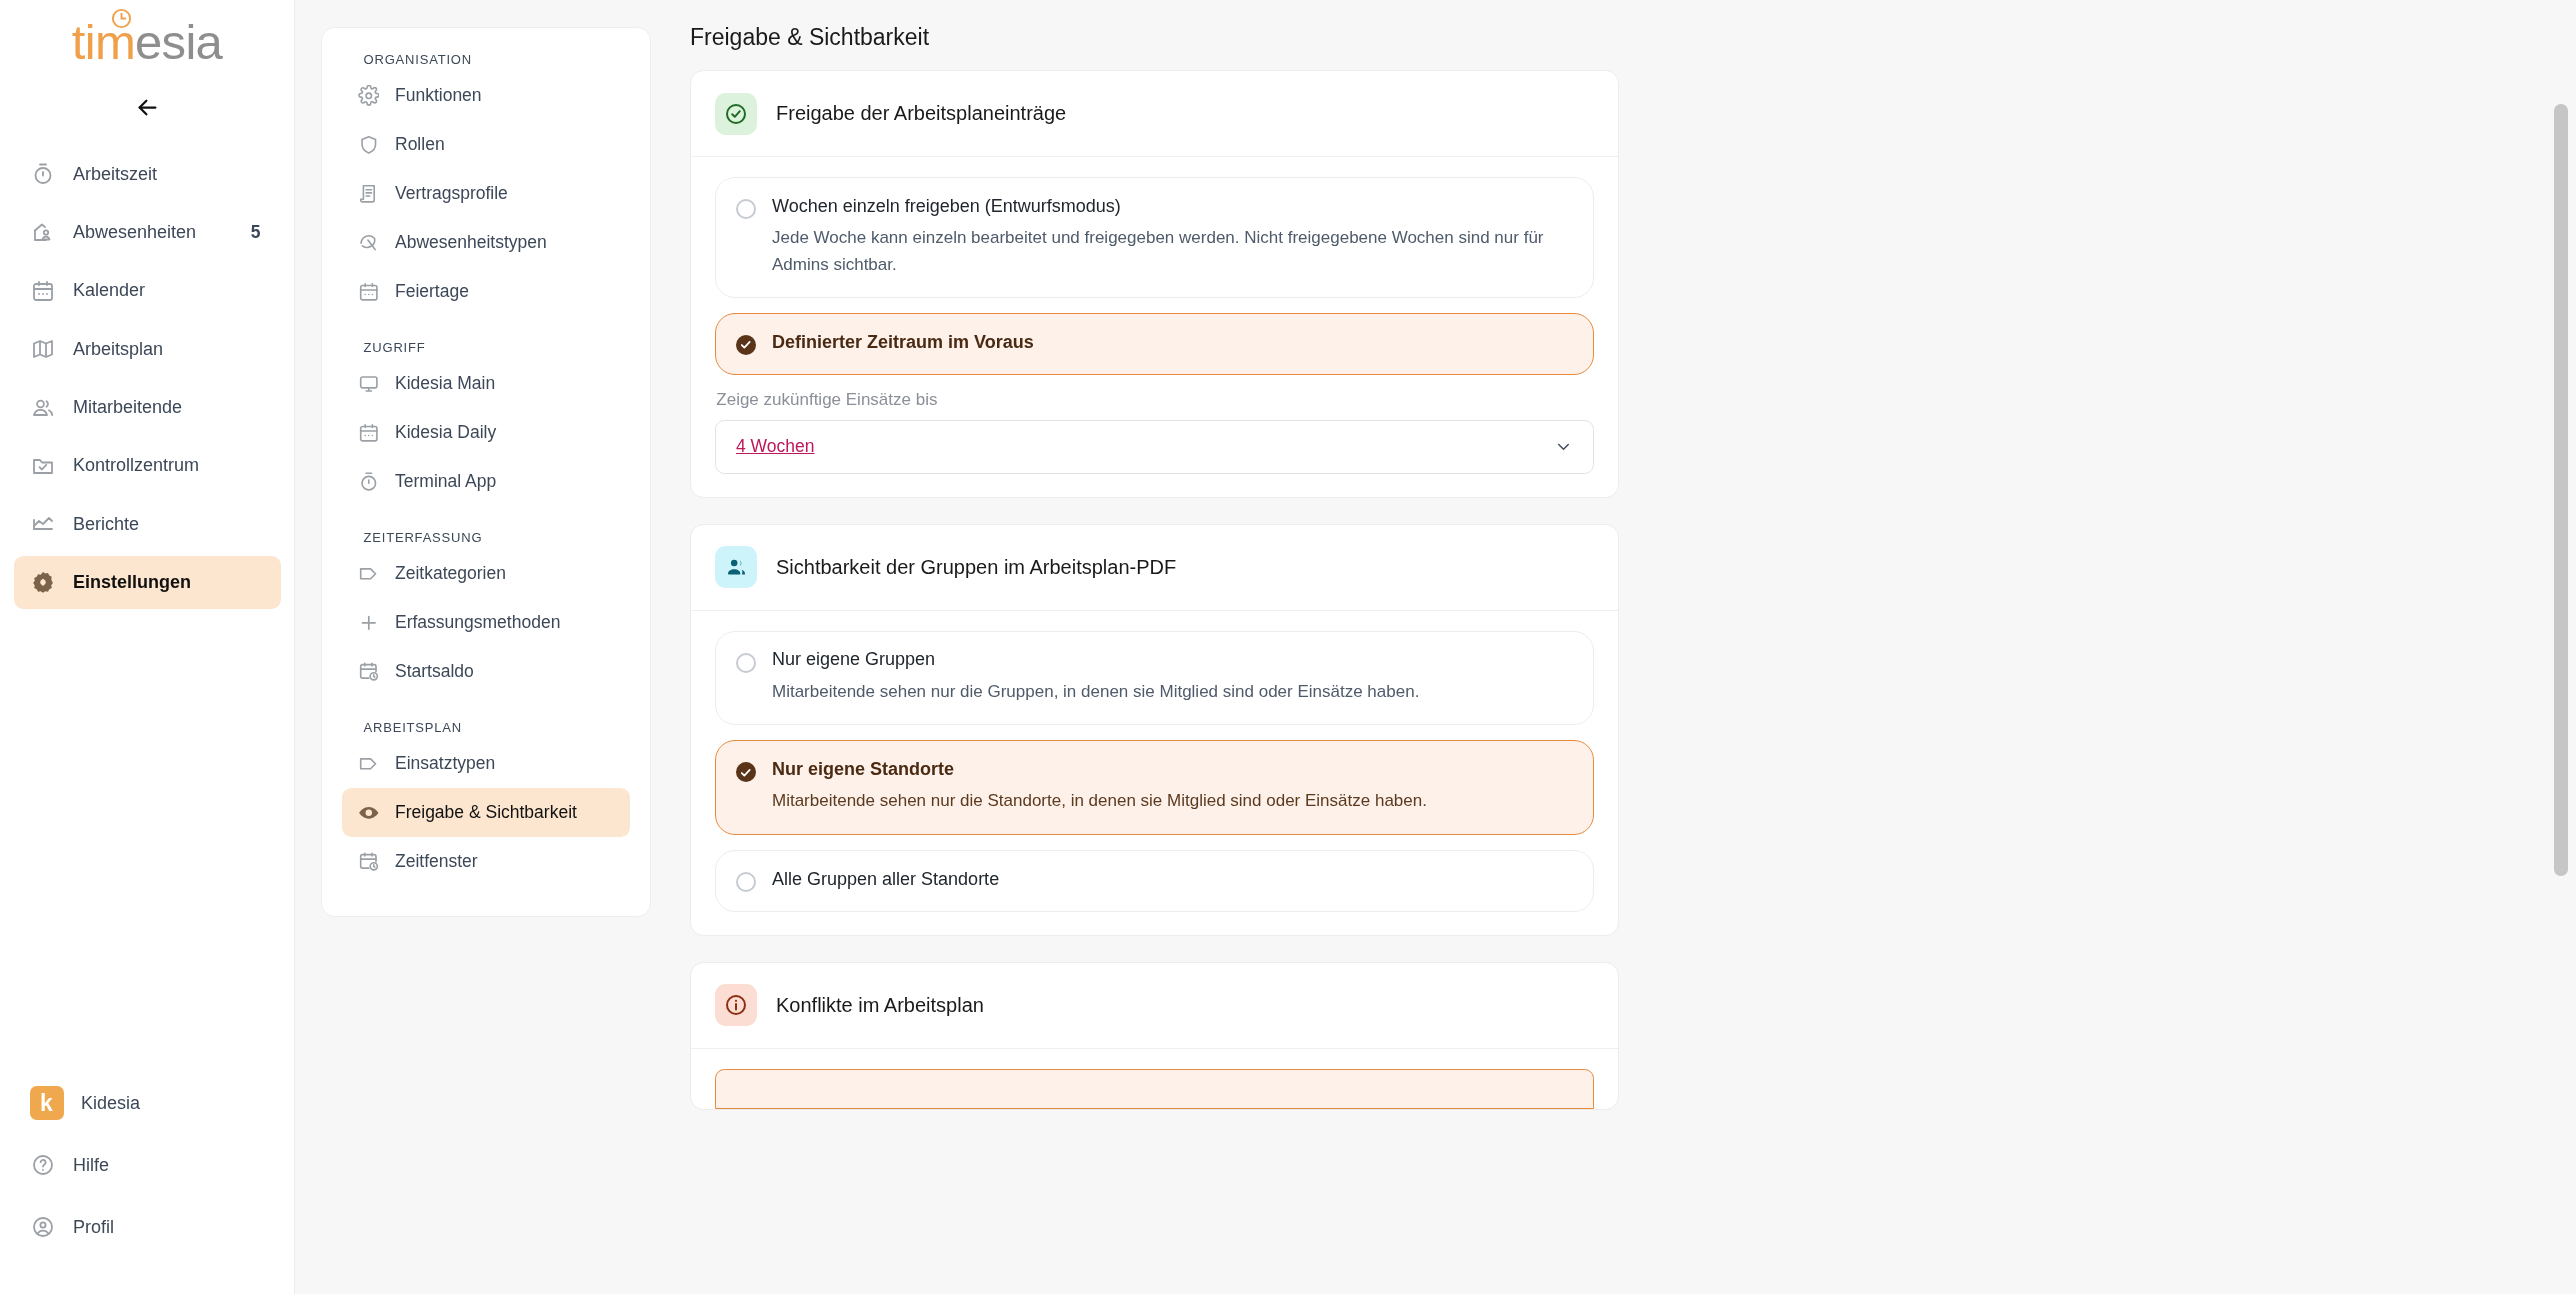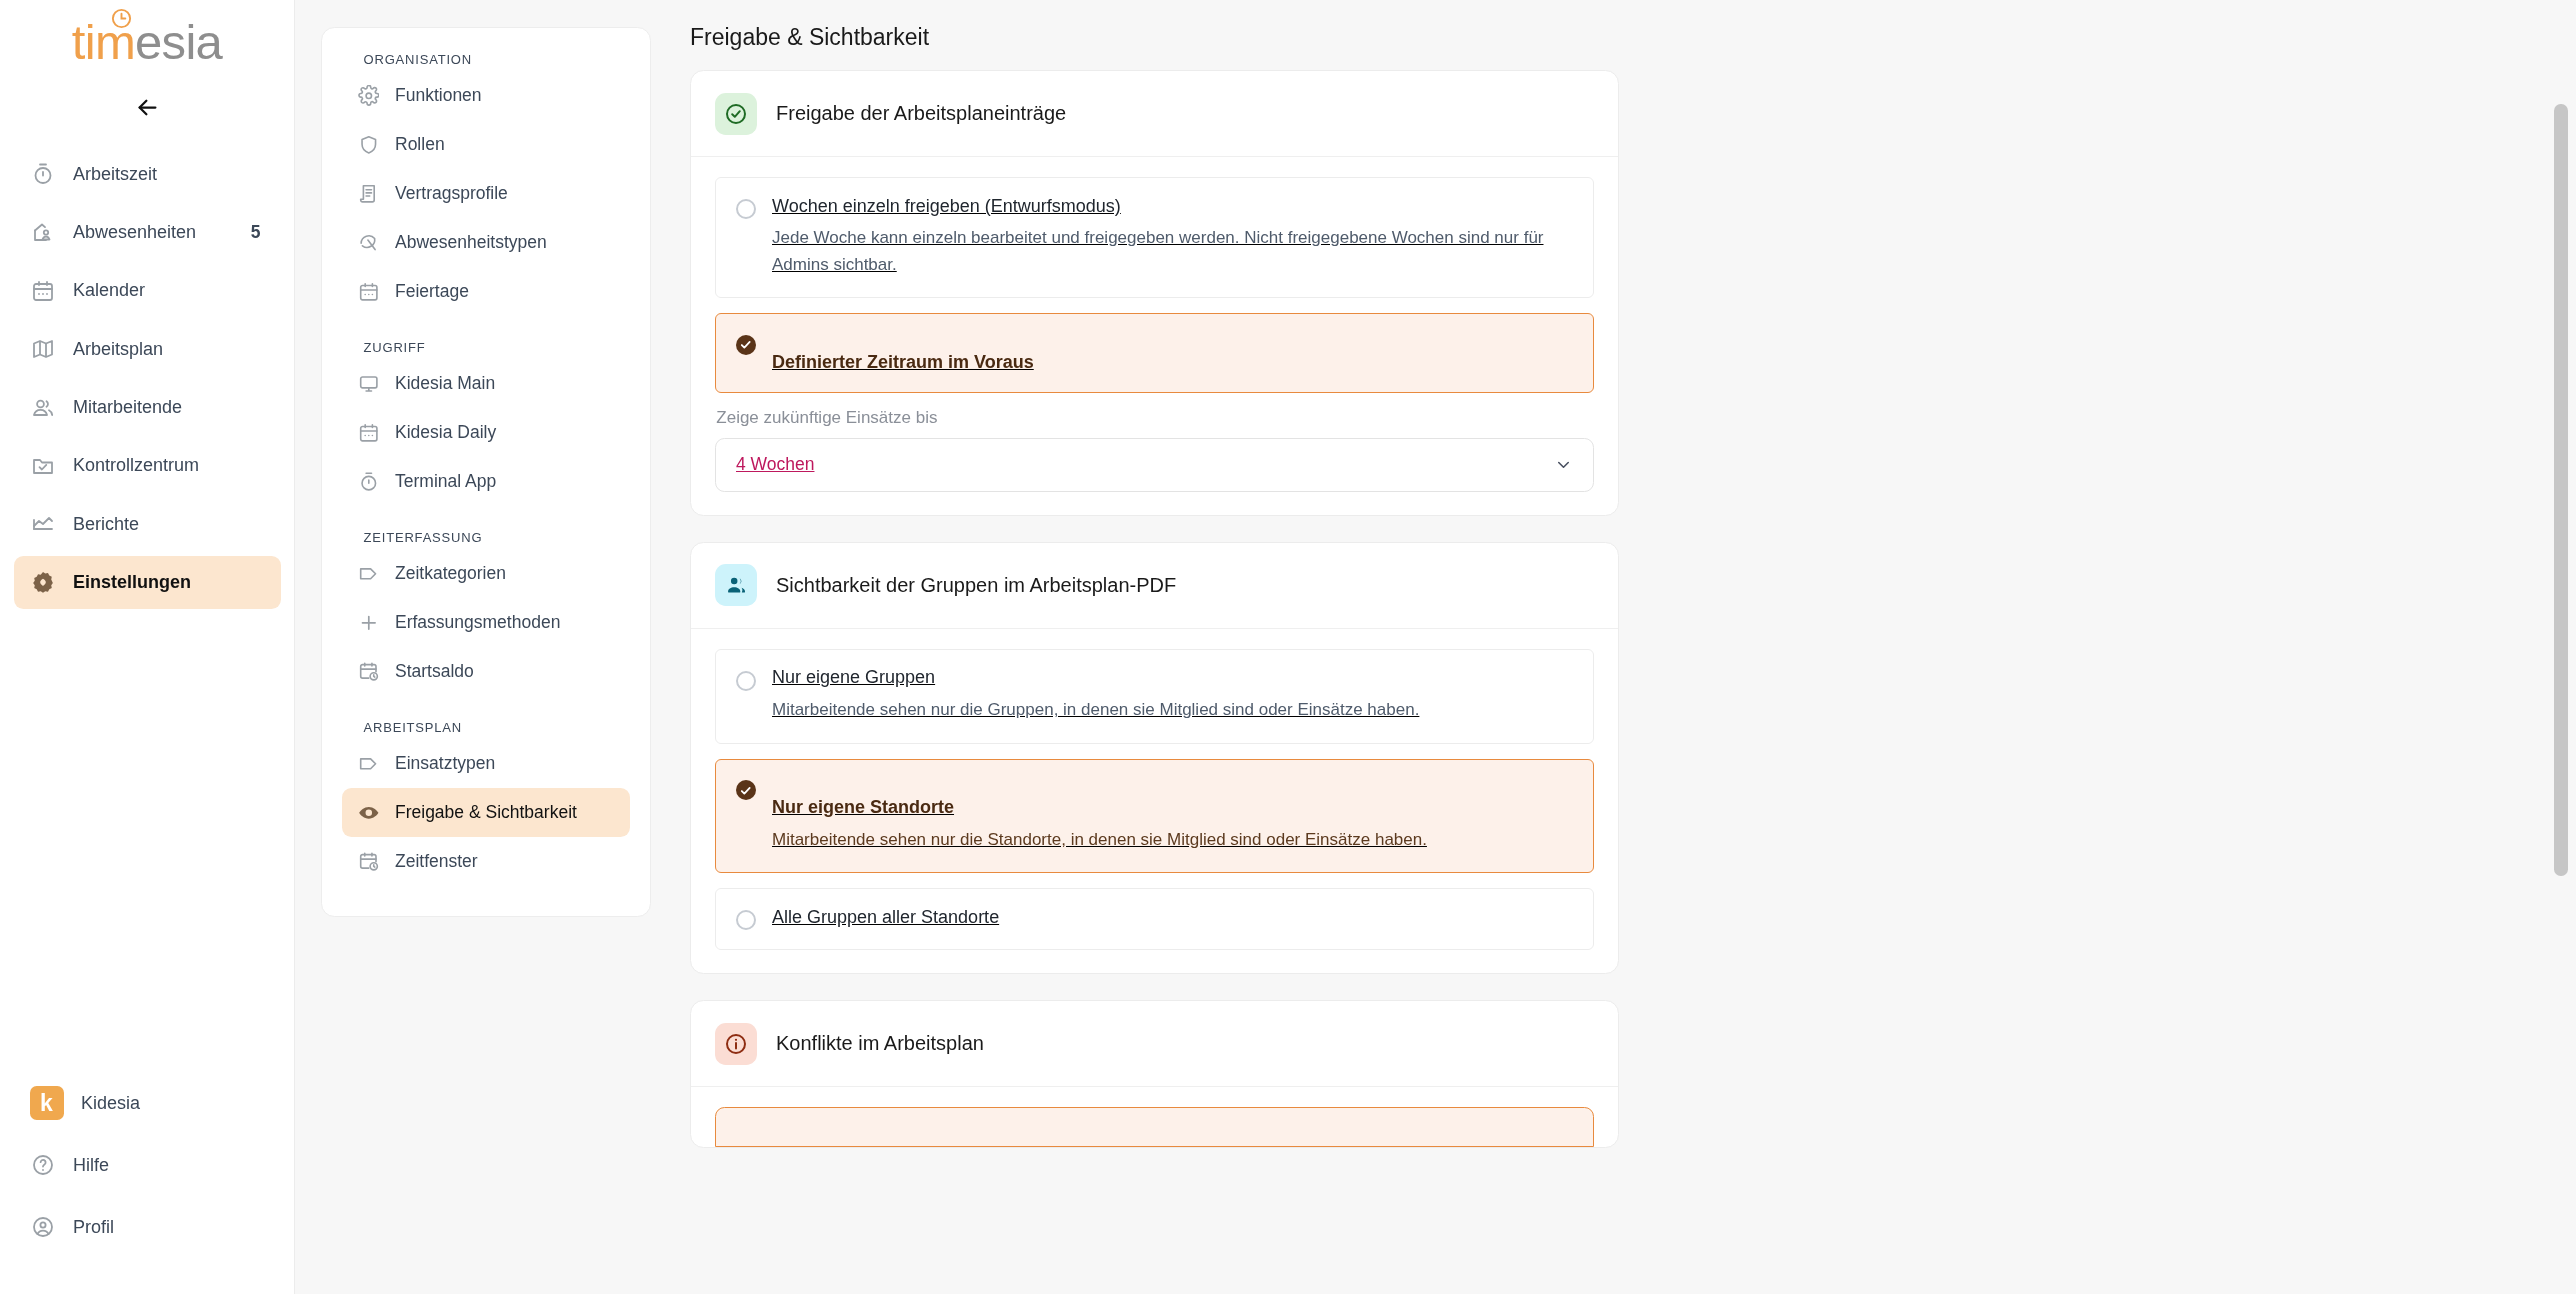--- a/index.html
+++ b/index.html
@@ -132,45 +132,44 @@
     flex: 0 0 42px;
   }
   .card-ico.green { background: #dcf2dc; color: #1f6b25; }
   .card-ico.cyan  { background: #cdf3fb; color: #0a6277; }
   .card-ico.red   { background: #fbddd4; color: #8e2d12; }
   .card-title { font-size: 20px; color: #1a1a1a; }
   .card-body { padding: 20px 24px 23px 24px; }
 
   .opt {
     border: 1.3px solid #ececec;
-    border-radius: 6px;
+    border-radius: 20px;
     padding: 17.5px 20px 19px 20px;
     margin-bottom: 15px;
     background: #ffffff;
     cursor: pointer;
-    text-decoration: underline;
   }
   .opt:last-child { margin-bottom: 0; }
   .opt.selected {
     background: #fdf1ea;
     border-color: #e88a3e;
   }
   .opt-row { display: flex; align-items: flex-start; gap: 16px; }
   .radio {
     width: 20px; height: 20px; border-radius: 50%;
     border: 2px solid #c6cbd2; flex: 0 0 20px;
     margin-top: 3.4px; background: #ffffff;
   }
   .opt.selected .radio {
     border: none; background: #5a3418;
     display: flex; align-items: center; justify-content: center;
   }
   .opt-texts { flex: 1; }
   .opt-label { font-size: 18px; color: #20262e; line-height: 1.2; }
-  .opt.selected .opt-label { color: #4a2a12; font-weight: 600; margin-top: 20px; }
+  .opt.selected .opt-label { color: #4a2a12; font-weight: 600; }
   .opt-desc {
     font-size: 17px; color: #4f5b6b; line-height: 1.56;
     margin-top: 8px; max-width: 789px;
   }
   .opt.selected .opt-desc { color: #5c3a1f; }
 
   .field-label {
     font-size: 17px; color: #8a8f98;
     margin: 8px 0 9.4px 1.3px;
   }

